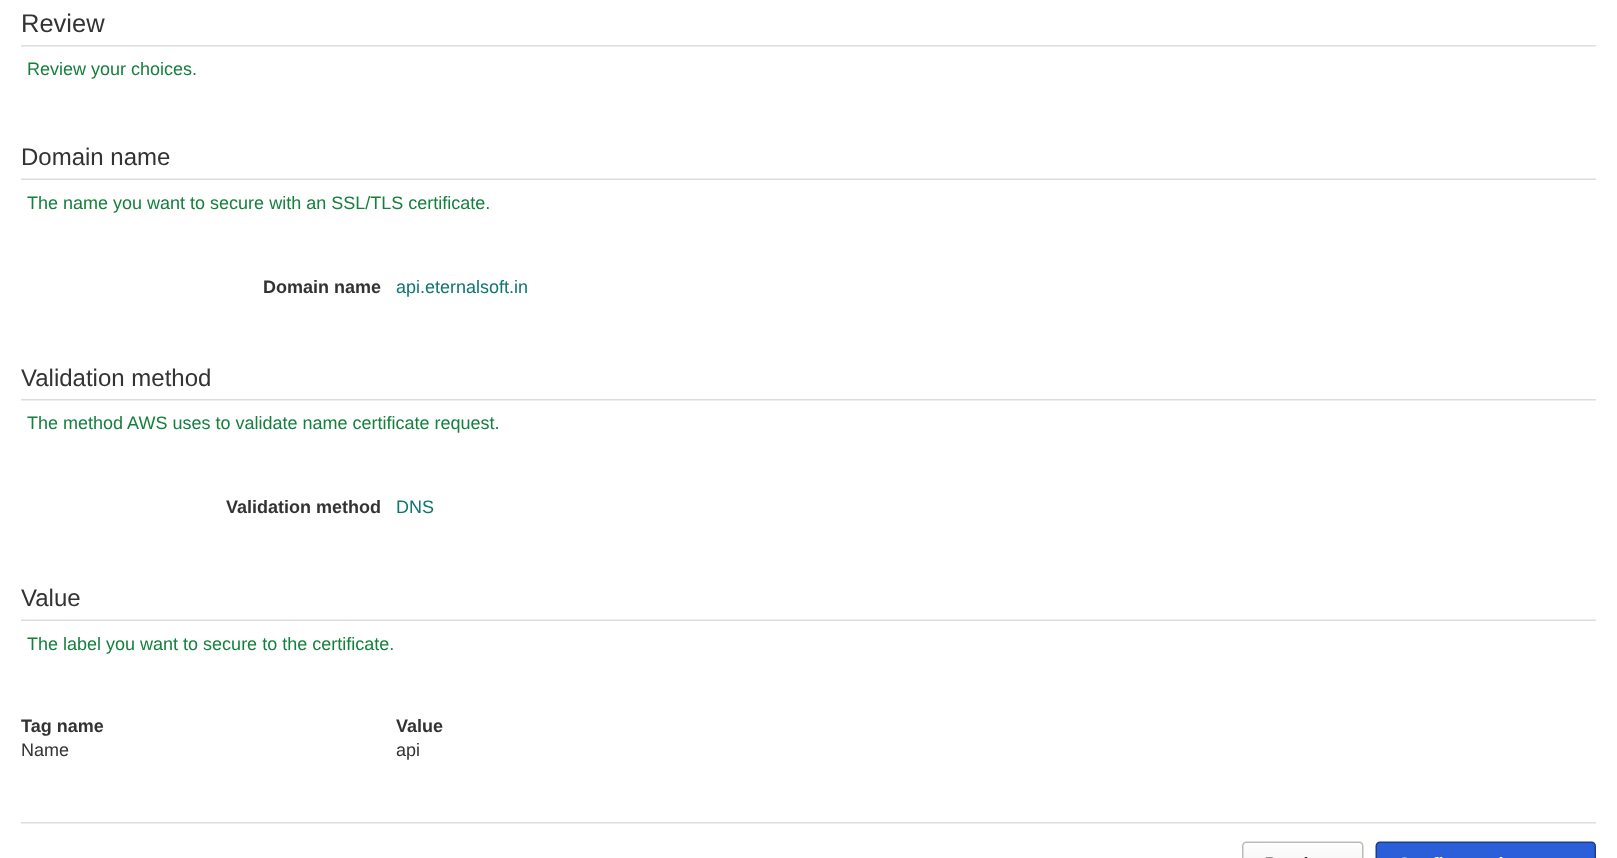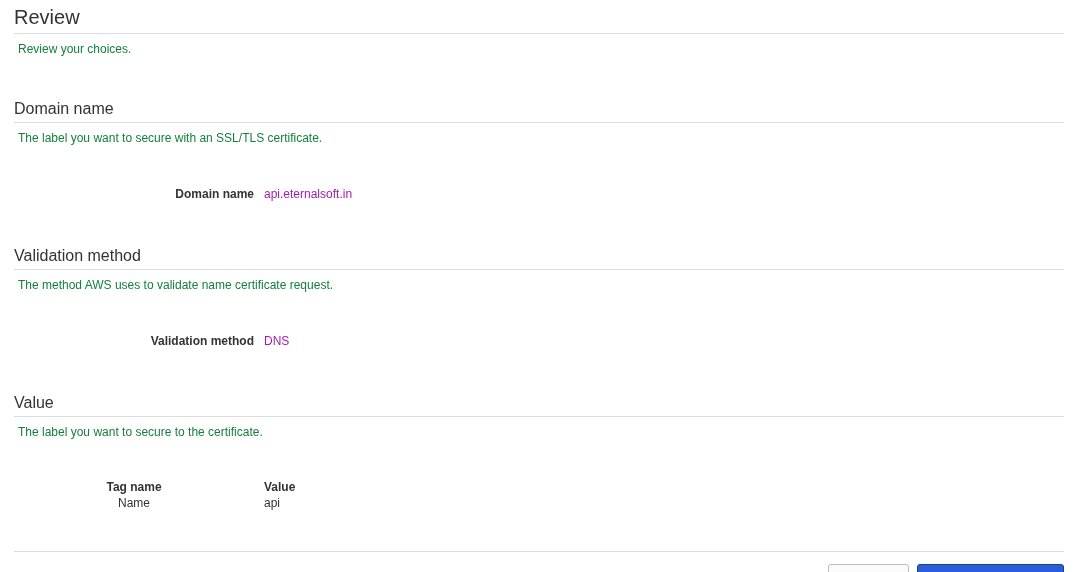--- a/index.html
+++ b/index.html
@@ -12,21 +12,21 @@
     font-size: 12px;
     color: #333;
     background: #fff;
     width: 1078px;
     padding: 0 14px;
   }
   .section {
     margin-bottom: 40px;
   }
   .section-title-lg {
-    font-size: 20px;
+    font-size: 17px;
     font-weight: 400;
     color: #333;
     padding: 6px 0 4px 0;
     border-bottom: 1px solid #ddd;
     margin-bottom: 6px;
   }
   .section-title {
     font-size: 16px;
     font-weight: 400;
     color: #333;
@@ -49,34 +49,34 @@
     font-size: 12px;
   }
   .kv-label {
     width: 250px;
     text-align: right;
     font-weight: 700;
     color: #333;
     padding-right: 10px;
   }
   .kv-value {
-    color: #a21caf;
+    color: #0f766e;
     text-align: right;
   }
   .tags-block {
     margin-top: 40px;
   }
   .tags-header-row, .tags-data-row {
     display: flex;
     line-height: 16px;
     font-size: 12px;
   }
   .tags-col-left {
     width: 250px;
-    text-align: center;
+    text-align: left;
     padding-right: 10px;
   }
   .tags-col-right {
     text-align: center;
   }
   .tags-header-row .tags-col-left,
   .tags-header-row .tags-col-right {
     font-weight: 700;
     color: #333;
   }
@@ -118,21 +118,21 @@
 </head>
 <body>
 
 <div class="section">
   <div class="section-title-lg">Review</div>
   <div class="section-desc">Review your choices.</div>
 </div>
 
 <div class="section">
   <div class="section-title">Domain name</div>
-  <div class="section-desc">The label you want to secure with an SSL/TLS certificate.</div>
+  <div class="section-desc">The name you want to secure with an SSL/TLS certificate.</div>
   <div class="kv-block">
     <div class="kv-row">
       <div class="kv-label">Domain name</div>
       <div class="kv-value">api.eternalsoft.in</div>
     </div>
   </div>
 </div>
 
 <div class="section">
   <div class="section-title">Validation method</div>

